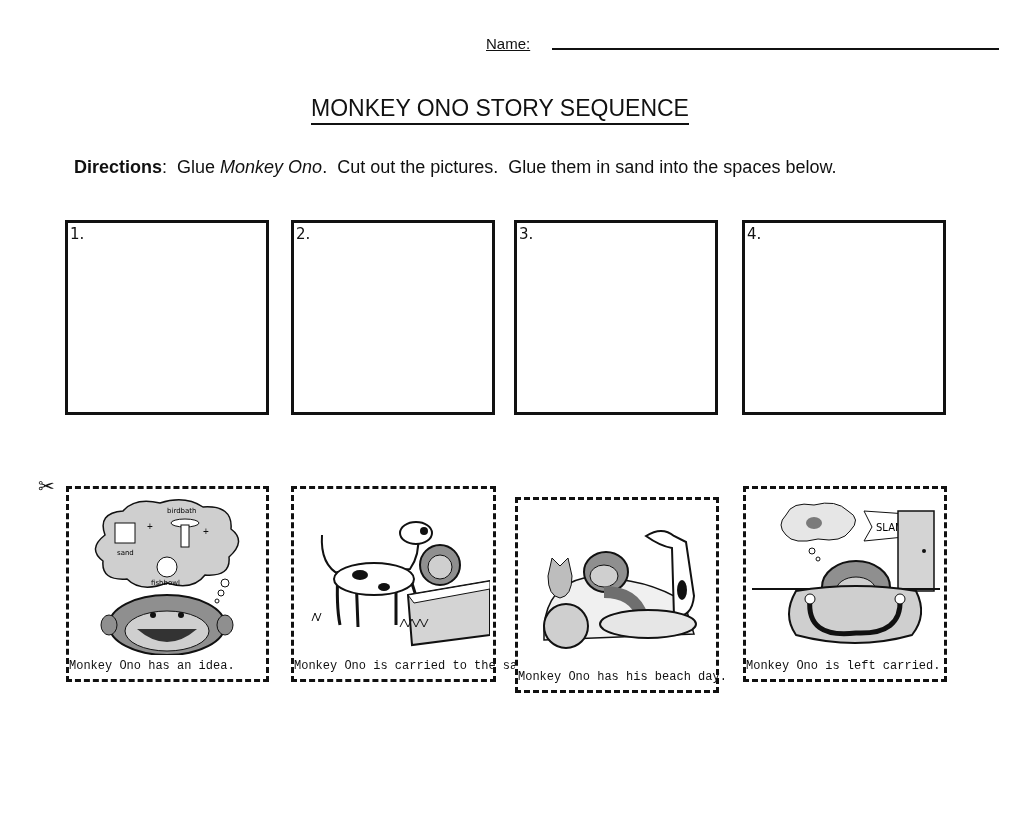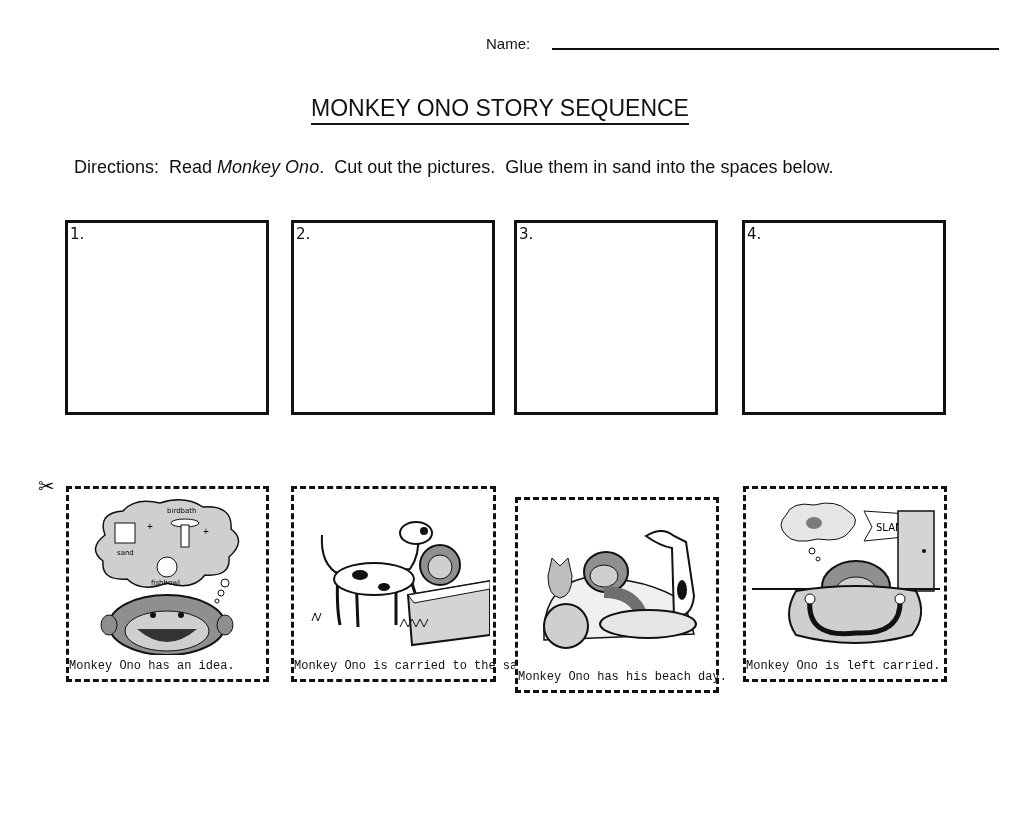--- a/index.html
+++ b/index.html
@@ -1,41 +1,41 @@
 <!DOCTYPE html>
 <html><head>
 <meta charset="utf-8">
 <style>
   html, body { margin:0; padding:0; background:#ffffff; }
   body { width:1024px; height:819px; position:relative; overflow:hidden; font-family:"Liberation Sans", sans-serif; color:#111; }
   .abs { position:absolute; }
-  .name-label { left:486px; top:35px; font-size:15px; }
+  .name-label { left:486px; top:35px; font-size:15px;text-decoration:underline; }
   .name-line { left:552px; top:48px; width:447px; height:0; border-top:2px solid #111; }
   .title { left:0; width:1000px; top:95px; text-align:center; font-size:23px; }
   .title span { border-bottom:2px solid #111; padding-bottom:2px;margin-top:35px; }
   .directions { left:74px; top:157px; font-size:18px; white-space:nowrap; }
-  .directions .lead { font-weight:normal; }
+  .directions .lead { font-weight:bold; }
   .directions em { }
   .slot { border:3px solid #111; box-sizing:border-box; background:#fff; }
   .slot .num { position:absolute; left:2px; top:2px; font-family:"DejaVu Sans", sans-serif; font-size:15px; }
   .card { border:3px dashed #111; box-sizing:border-box; background:#fff; }
   .card .caption { position:absolute; left:0; right:0; bottom:6px; text-align:left; font-size:12px; font-family:Liberation Mono, monospace; white-space:nowrap; }
   .card svg { position:absolute; left:6px; top:6px; }
   .scissors { left:38px; top:476px; font-size:20px; line-height:20px; }
 </style>
 </head>
 <body>
 
 <div class="abs name-label">Name:</div>
 <div class="abs name-line"></div>
 
 <div class="abs title"><span>MONKEY ONO STORY SEQUENCE</span></div>
 
 <div class="abs directions">
-  <span class="lead">Directions</span><span>:</span><span style="white-space:pre">  Read </span><em>Monkey Ono</em><span style="white-space:pre">.  Cut out the pictures.  Glue them in sand into the spaces below.</span>
+  <span class="lead">Directions</span><span>:</span><span style="white-space:pre">  Glue </span><em>Monkey Ono</em><span style="white-space:pre">.  Cut out the pictures.  Glue them in sand into the spaces below.</span>
 </div>
 
 <div class="abs slot" style="left:65px; top:220px; width:204px; height:195px;">
   <span class="num">1.</span>
 </div>
 <div class="abs slot" style="left:291px; top:220px; width:204px; height:195px;">
   <span class="num">2.</span>
 </div>
 <div class="abs slot" style="left:514px; top:220px; width:204px; height:195px;">
   <span class="num">3.</span>

